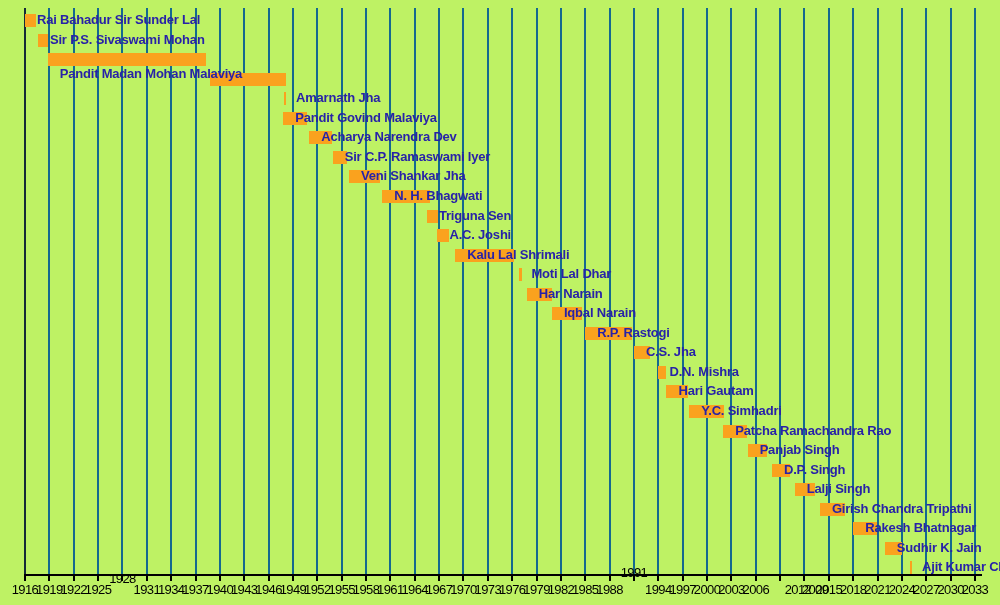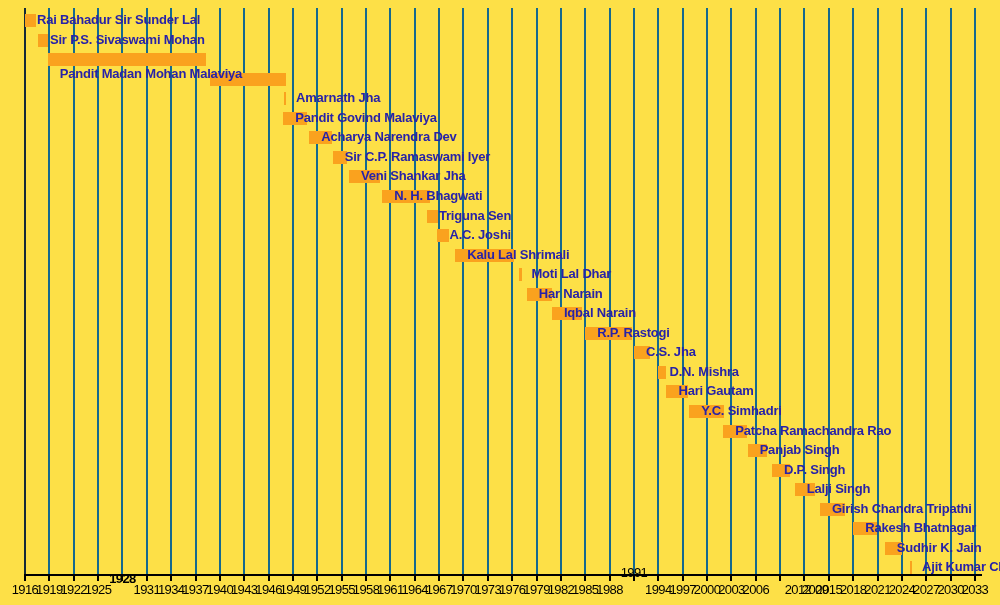--- a/index.html
+++ b/index.html
@@ -1,17 +1,17 @@
 <!DOCTYPE html>
 <html><head>
 <meta charset="utf-8">
 <style>
   html,body{margin:0;padding:0;background:#fff;}
   #stage{
-    position:relative;width:1000px;height:605px;background:#fde047;
+    position:relative;width:1000px;height:605px;background:#bef264;
     overflow:hidden;font-family:"Liberation Sans","DejaVu Sans",sans-serif;
   }
   .gridline{position:absolute;width:2px;}
   .bar{position:absolute;height:13px;}
   .bar-label{
     position:absolute;height:15px;font-size:13px;font-weight:700;
     letter-spacing:-0.2px;white-space:nowrap;line-height:14px;
   }
   .axis-line{position:absolute;height:2px;}
   .tick{position:absolute;width:2px;height:6px;}
@@ -131,21 +131,21 @@
   <div class="layer" id="axis-layer">
       <div class="tick" style="left: 24px; top: 575px; background: rgb(0, 0, 0);"></div>
       <div class="tick-label" style="left: 8px; top: 583px; color: rgb(0, 0, 0);">1916</div>
       <div class="tick" style="left: 48.359px; top: 575px; background: rgb(0, 0, 0);"></div>
       <div class="tick-label" style="left: 32.359px; top: 583px; color: rgb(0, 0, 0);">1919</div>
       <div class="tick" style="left: 72.7179px; top: 575px; background: rgb(0, 0, 0);"></div>
       <div class="tick-label" style="left: 56.7179px; top: 583px; color: rgb(0, 0, 0);">1922</div>
       <div class="tick" style="left: 97.0769px; top: 575px; background: rgb(0, 0, 0);"></div>
       <div class="tick-label" style="left: 81.0769px; top: 583px; color: rgb(0, 0, 0);">1925</div>
       <div class="tick" style="left: 121.436px; top: 575px; background: rgb(0, 0, 0);"></div>
-      <div class="tick-label" style="left: 105.436px; top: 572px; color: rgb(0, 0, 0); font-weight: bold;">1928</div>
+      <div class="tick-label" style="left: 105.436px; top: 572px; color: rgb(0, 0, 0);">1928</div>
       <div class="tick" style="left: 145.795px; top: 575px; background: rgb(0, 0, 0);"></div>
       <div class="tick-label" style="left: 129.795px; top: 583px; color: rgb(0, 0, 0);">1931</div>
       <div class="tick" style="left: 170.154px; top: 575px; background: rgb(0, 0, 0);"></div>
       <div class="tick-label" style="left: 154.154px; top: 583px; color: rgb(0, 0, 0);">1934</div>
       <div class="tick" style="left: 194.513px; top: 575px; background: rgb(0, 0, 0);"></div>
       <div class="tick-label" style="left: 178.513px; top: 583px; color: rgb(0, 0, 0);">1937</div>
       <div class="tick" style="left: 218.872px; top: 575px; background: rgb(0, 0, 0);"></div>
       <div class="tick-label" style="left: 202.872px; top: 583px; color: rgb(0, 0, 0);">1940</div>
       <div class="tick" style="left: 243.231px; top: 575px; background: rgb(0, 0, 0);"></div>
       <div class="tick-label" style="left: 227.231px; top: 583px; color: rgb(0, 0, 0);">1943</div>

